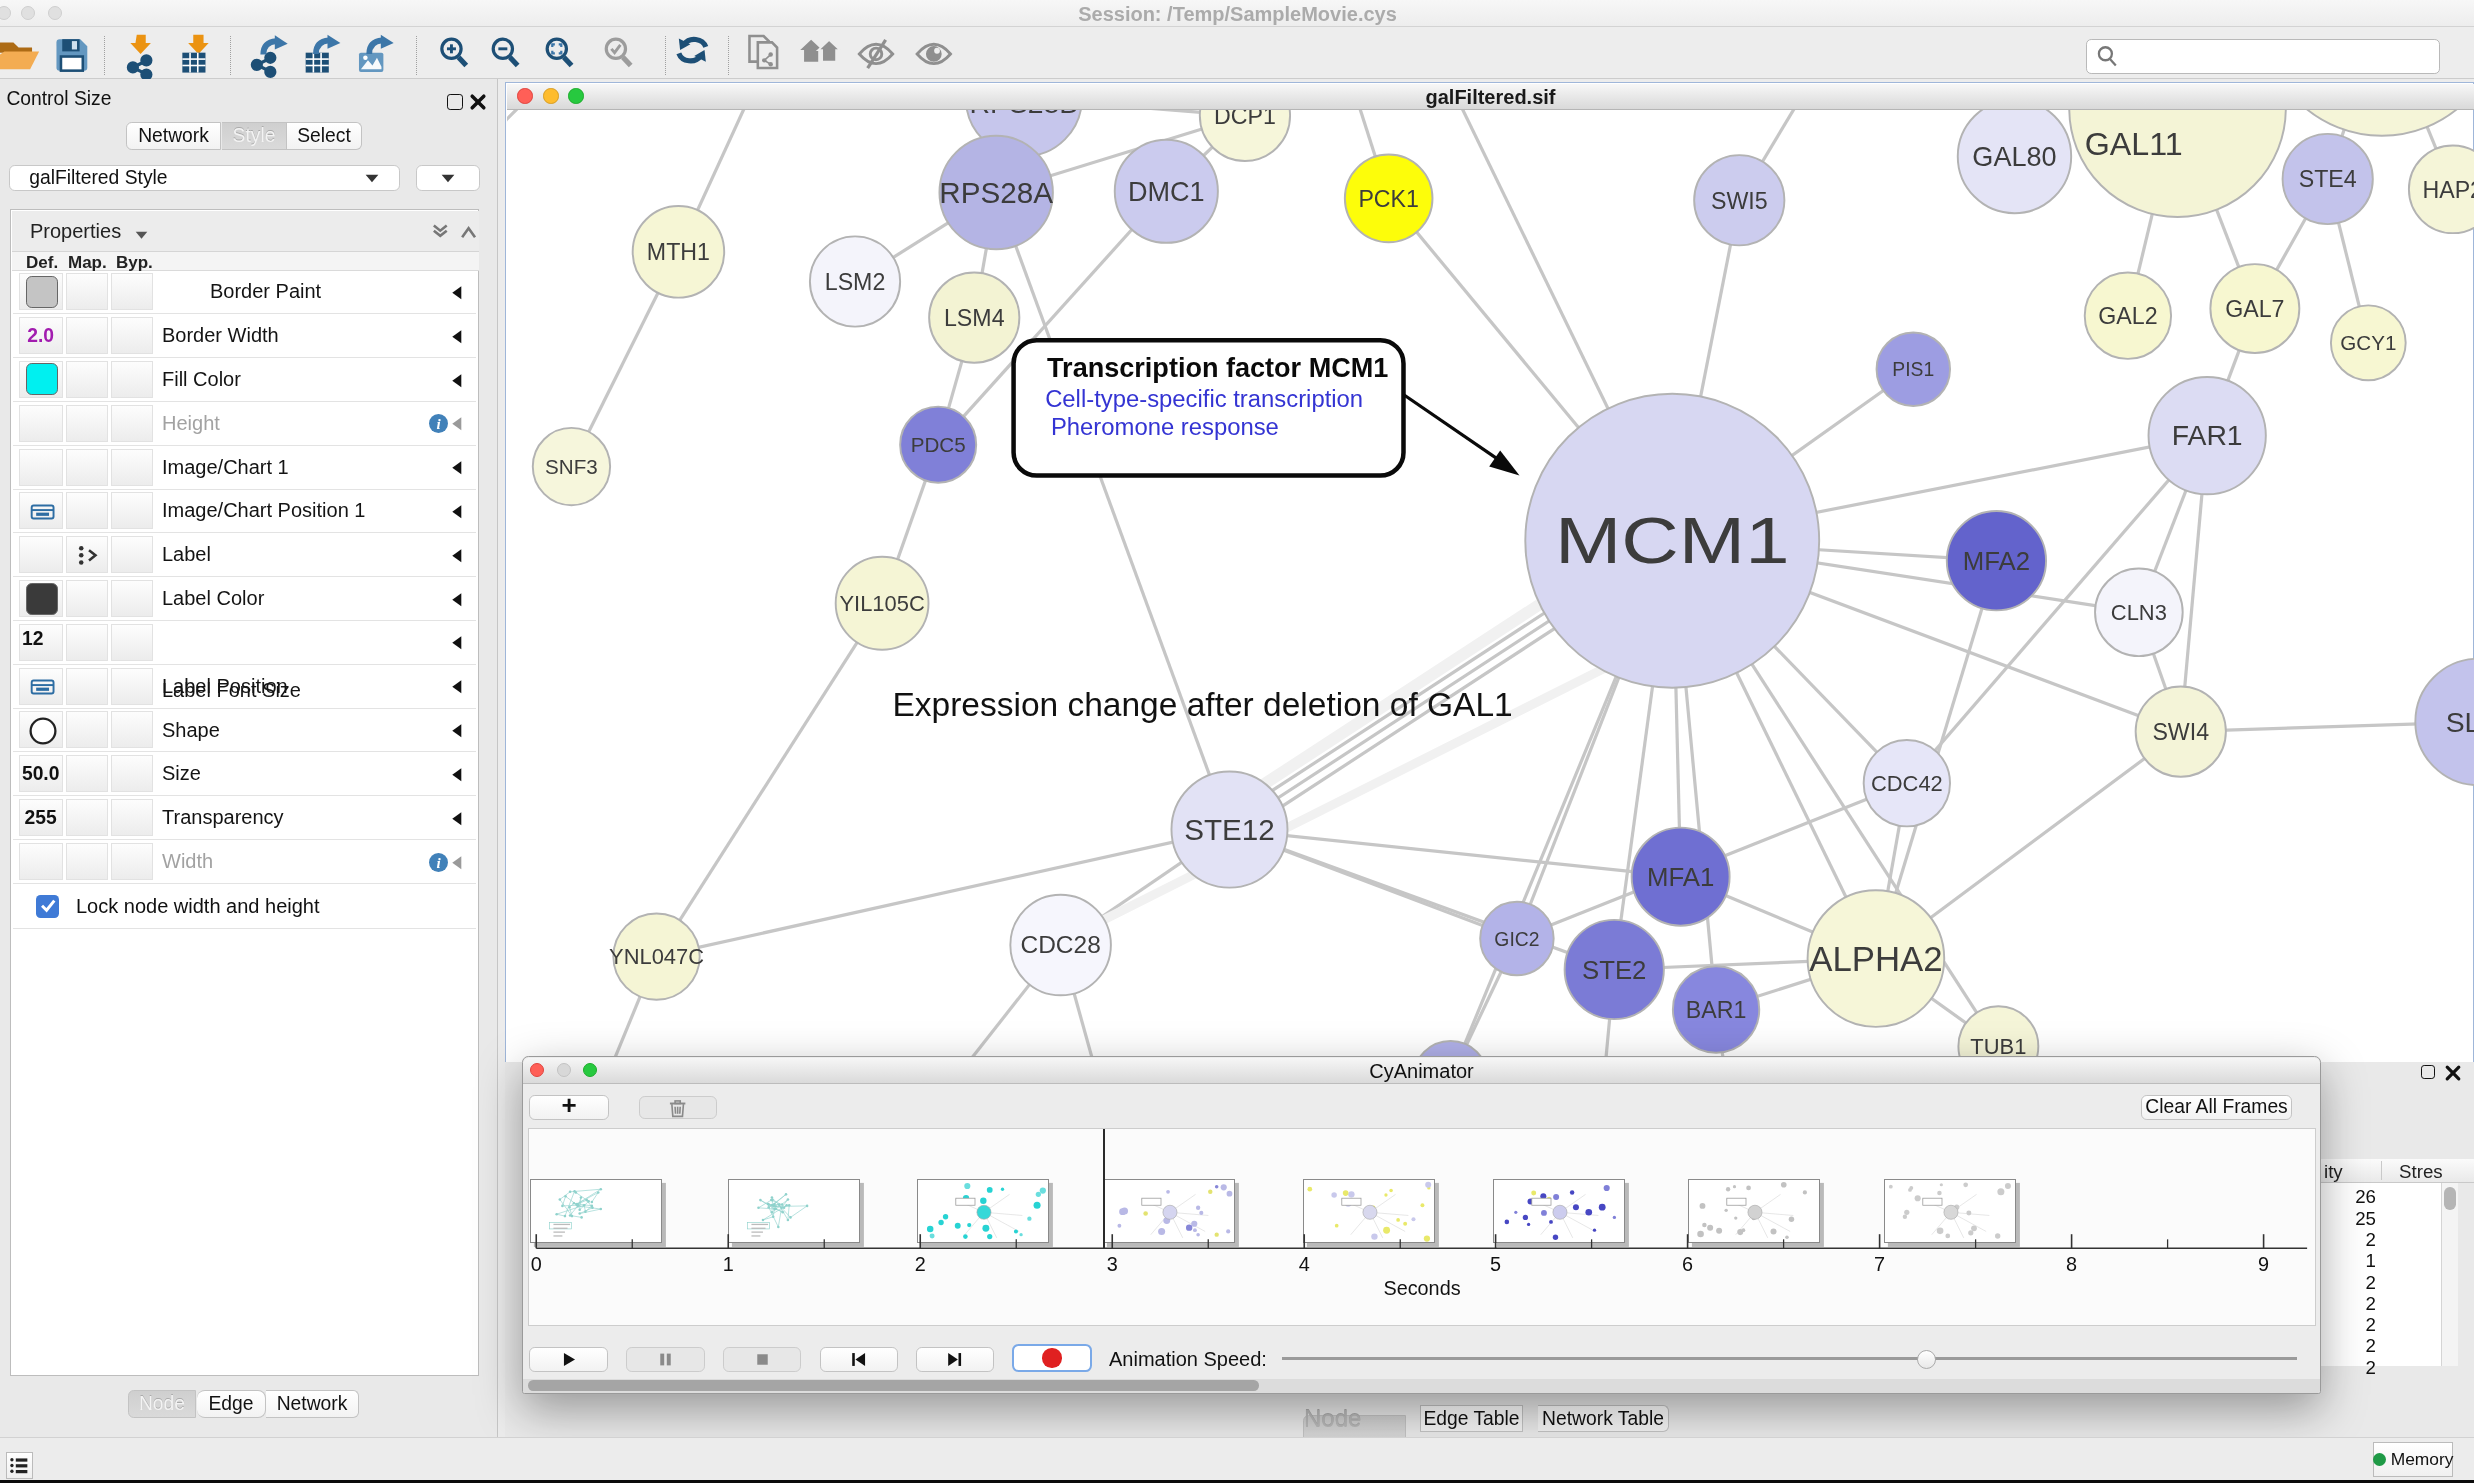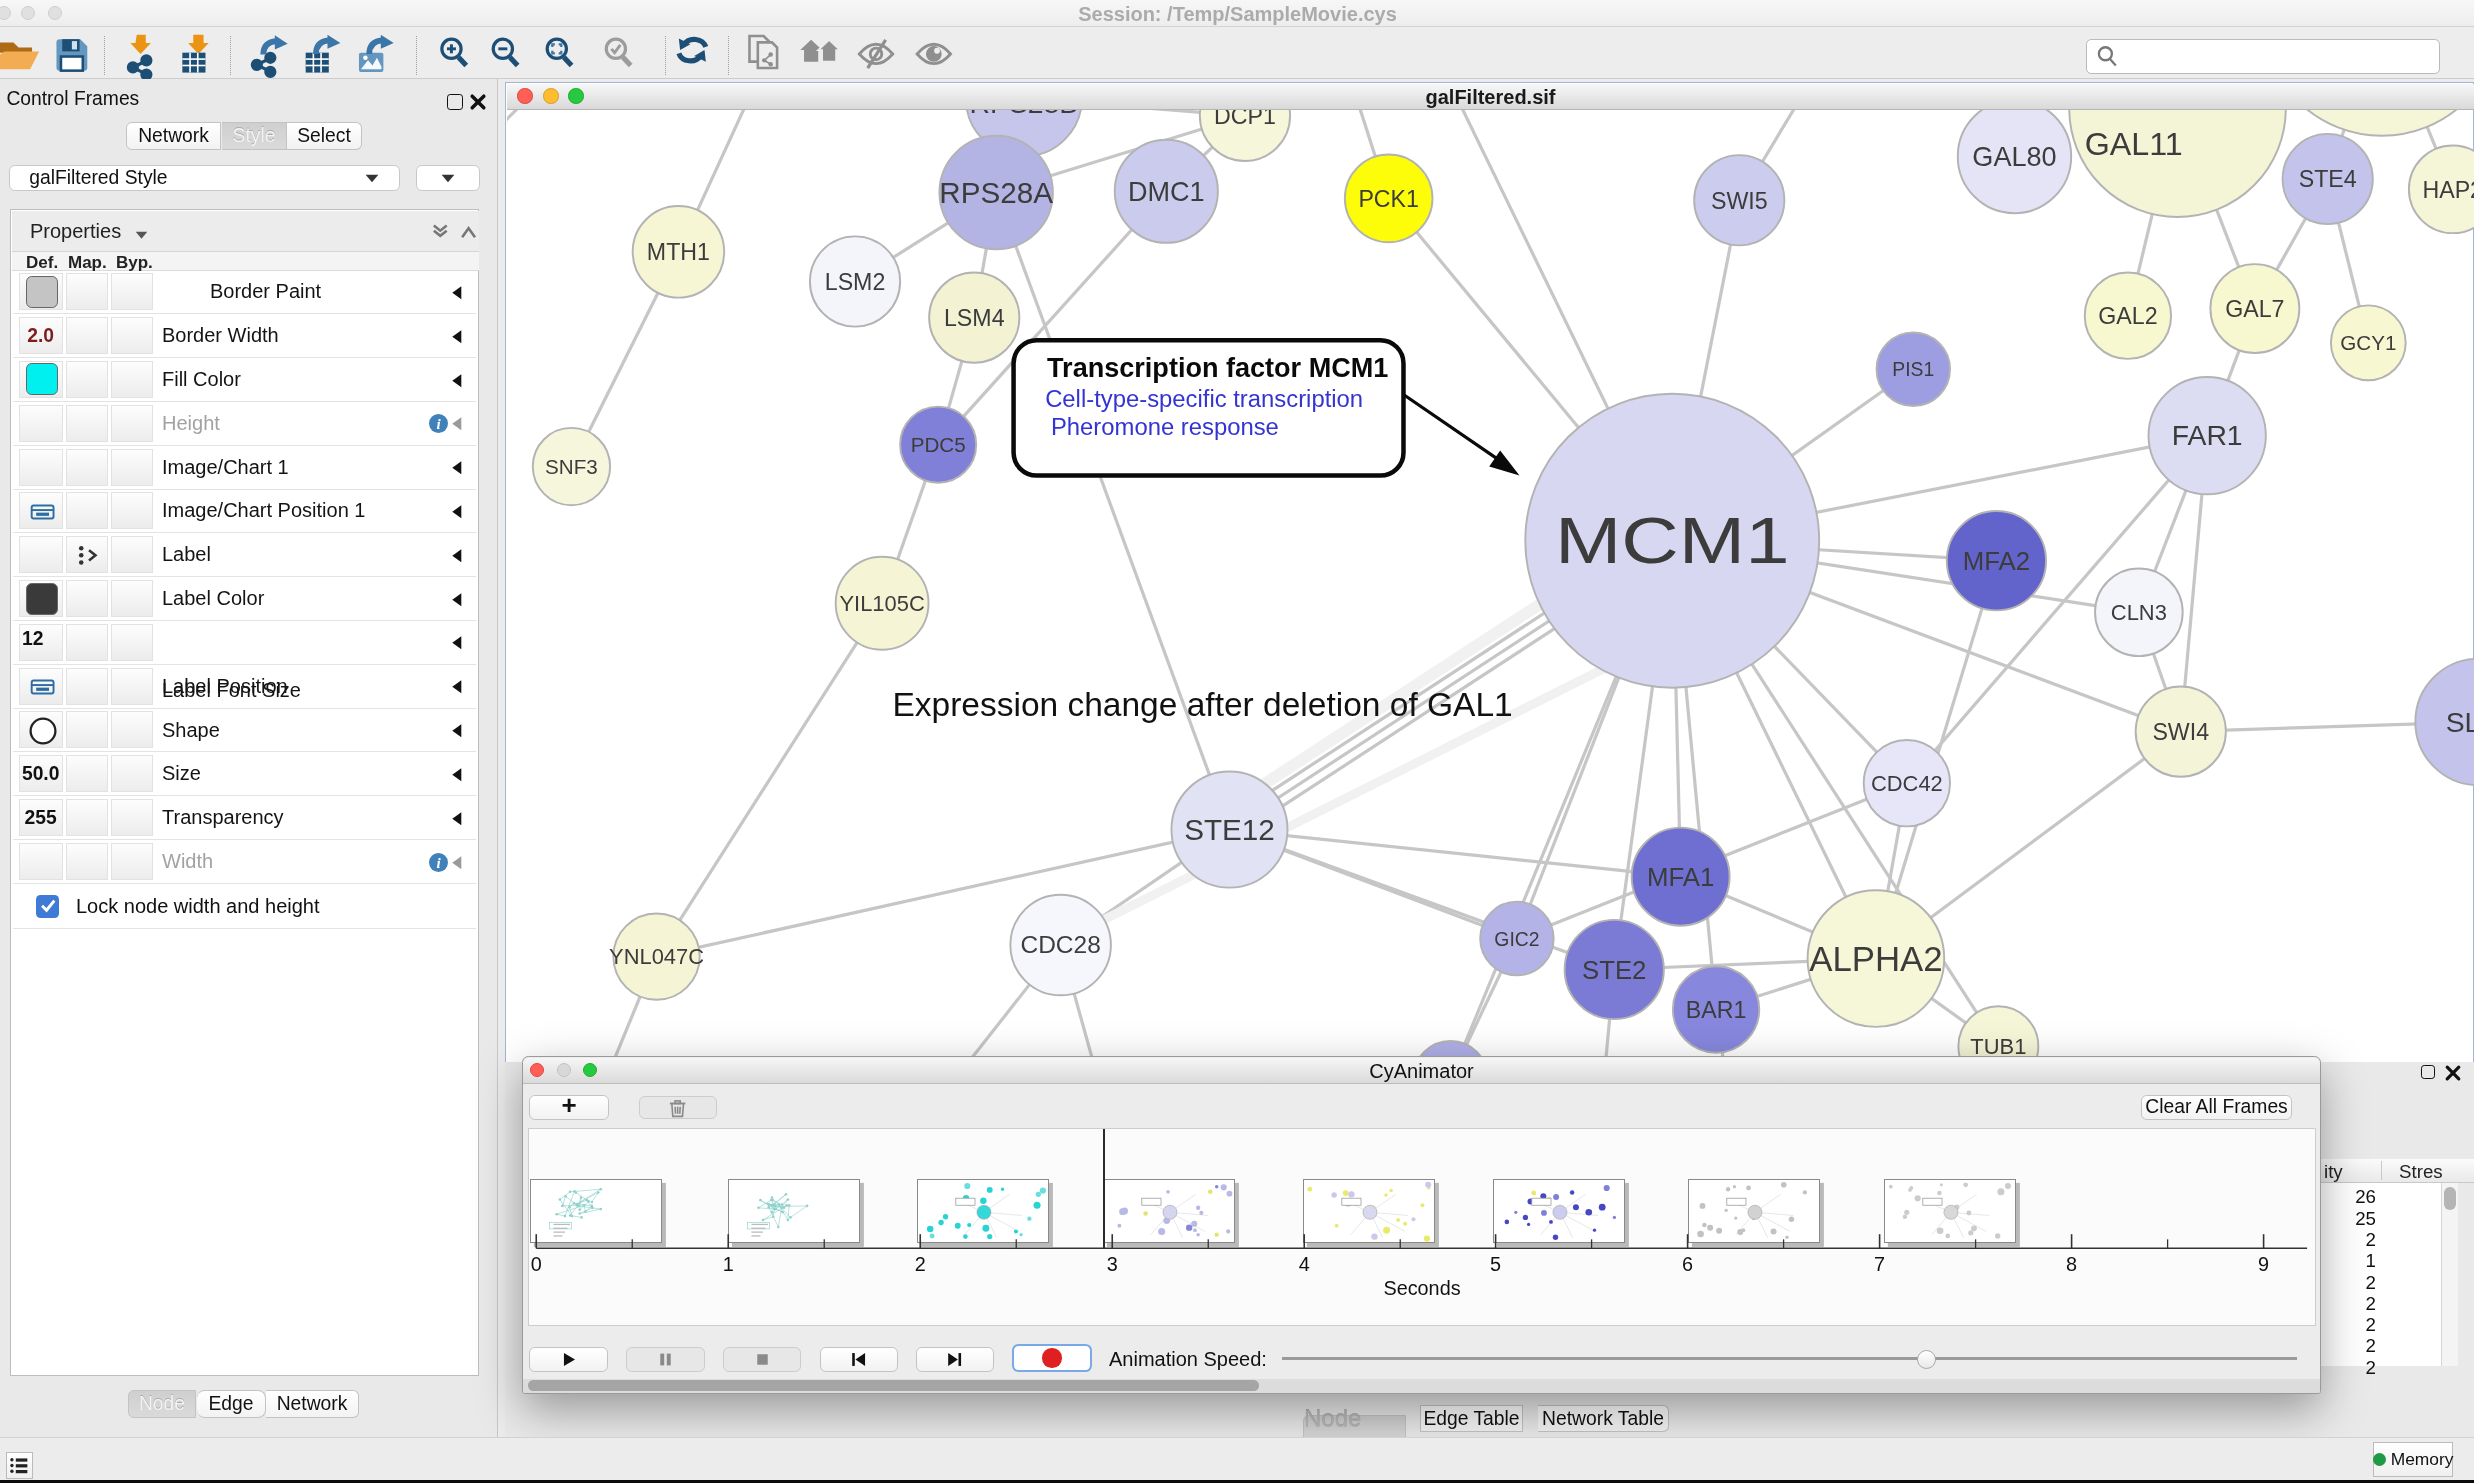--- a/index.html
+++ b/index.html
@@ -158,21 +158,21 @@
       <circle cx="26" cy="20" r="10" fill="#8f8f8f"></circle>
       <circle cx="31" cy="15" r="4.5" fill="#ededed" stroke="none"></circle>
     </g>
   </svg>
 <div class="abs" style="left:2086px;top:39px;width:354px;height:35px;background:#fff;border:1.3px solid #b9b9b9;border-radius:5.2px;"></div>
 <svg class="abs" style="left:2095px;top:44px;" width="26" height="26" viewBox="0 0 40 40">
     <circle cx="16" cy="15" r="10" fill="none" stroke="#777" stroke-width="3.5"></circle>
     <line x1="23" y1="23" x2="32" y2="33" stroke="#777" stroke-width="3.5"></line>
   </svg>
 <div class="abs" style="left:0;top:79px;width:498px;height:1358px;background:#e9e9e9;border-right:1.3px solid #c6c6c6;"></div>
-<div class="abs" style="left:6.4px;top:88px;font-size:19.3px;color:#111;">Control Frames</div>
+<div class="abs" style="left:6.4px;top:88px;font-size:19.3px;color:#111;">Control Size</div>
 <div class="abs" style="left:447px;top:94px;width:15.5px;height:15.5px;border:1.9px solid #111;border-radius:3.2px;"></div>
 <svg class="abs" style="left:469px;top:93px" width="19.3" height="19.3" viewBox="0 0 30 30">
     <g stroke="#111" stroke-width="5.5" stroke-linecap="round">
       <line x1="5" y1="5" x2="23" y2="23"></line>
       <line x1="23" y1="5" x2="5" y2="23"></line>
     </g>
   </svg>
 <div class="btn" style="left:126px;top:122px;width:95px;height:28px;border-radius:5.8px 0 0 5.8px;font-size:19.3px;z-index:2;">Network</div>
 <div class="btn pressed" style="left:222px;top:122px;width:65px;height:28px;border-radius:0;border-left:none;font-size:19.3px;z-index:1;">Style</div>
 <div class="btn" style="left:287px;top:122px;width:75px;height:28px;border-radius:0 5.8px 5.8px 0;border-left:none;font-size:19.3px;z-index:2;">Select</div>
@@ -211,21 +211,21 @@
   </svg>
 <div class="abs" style="left:26.4px;top:276px;width:32px;height:32px;background:#c4c4c4;border:1.9px solid #666;border-radius:5.8px;"></div>
 <div class="abs" style="left:13px;top:357px;width:463px;height:1.3px;background:#e3e3e3;"></div>
 <div class="abs" style="left:18.7px;top:317px;width:44px;height:37px;background:linear-gradient(#fdfdfd,#ececec);border:0.6px solid #e2e2e2;"></div>
 <div class="abs" style="left:66px;top:317px;width:42px;height:37px;background:linear-gradient(#fdfdfd,#ececec);border:0.6px solid #e2e2e2;"></div>
 <div class="abs" style="left:111px;top:317px;width:42px;height:37px;background:linear-gradient(#fdfdfd,#ececec);border:0.6px solid #e2e2e2;"></div>
 <div class="abs" style="left:162px;top:324px;font-size:20px;color:#141414;">Border Width</div>
 <svg class="abs" style="left:451px;top:329px;" width="11.6" height="15.5" viewBox="0 0 18 24">
     <path d="M16 2 L16 22 L2 12 Z" fill="#111"></path>
   </svg>
-<div class="abs" style="left:18.7px;top:325px;width:44px;text-align:center;font-size:19.3px;font-weight:bold;color:#7f1d1d;">2.0</div>
+<div class="abs" style="left:18.7px;top:325px;width:44px;text-align:center;font-size:19.3px;font-weight:bold;color:#a21caf;">2.0</div>
 <div class="abs" style="left:13px;top:401px;width:463px;height:1.3px;background:#e3e3e3;"></div>
 <div class="abs" style="left:18.7px;top:361px;width:44px;height:37px;background:linear-gradient(#fdfdfd,#ececec);border:0.6px solid #e2e2e2;"></div>
 <div class="abs" style="left:66px;top:361px;width:42px;height:37px;background:linear-gradient(#fdfdfd,#ececec);border:0.6px solid #e2e2e2;"></div>
 <div class="abs" style="left:111px;top:361px;width:42px;height:37px;background:linear-gradient(#fdfdfd,#ececec);border:0.6px solid #e2e2e2;"></div>
 <div class="abs" style="left:162px;top:368px;font-size:20px;color:#141414;">Fill Color</div>
 <svg class="abs" style="left:451px;top:373px;" width="11.6" height="15.5" viewBox="0 0 18 24">
     <path d="M16 2 L16 22 L2 12 Z" fill="#111"></path>
   </svg>
 <div class="abs" style="left:26.4px;top:363px;width:32px;height:32px;background:#00f0f0;border:1.9px solid #666;border-radius:5.8px;"></div>
 <div class="abs" style="left:13px;top:445px;width:463px;height:1.3px;background:#e3e3e3;"></div>

